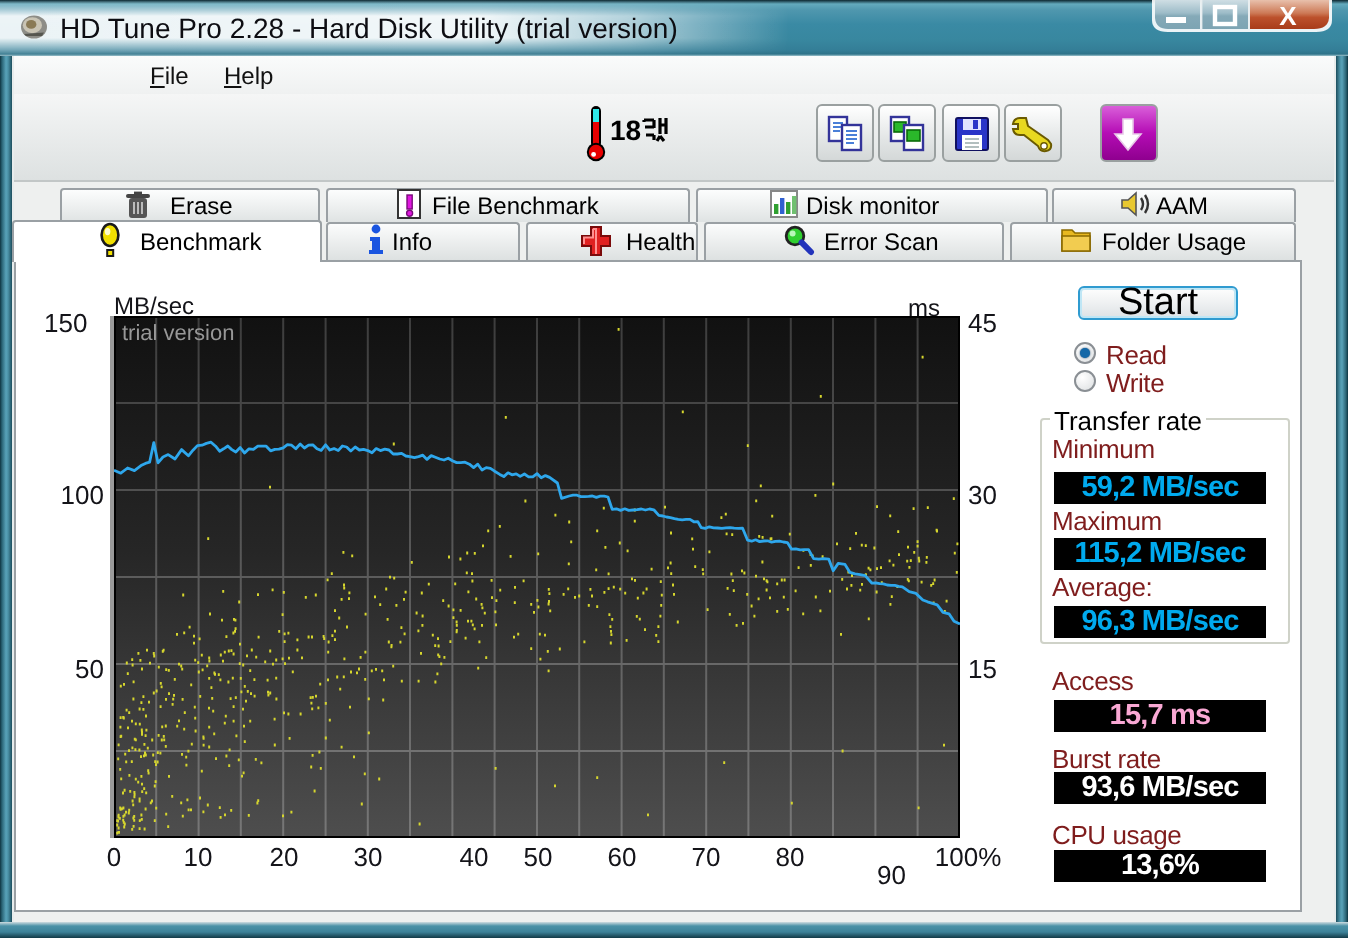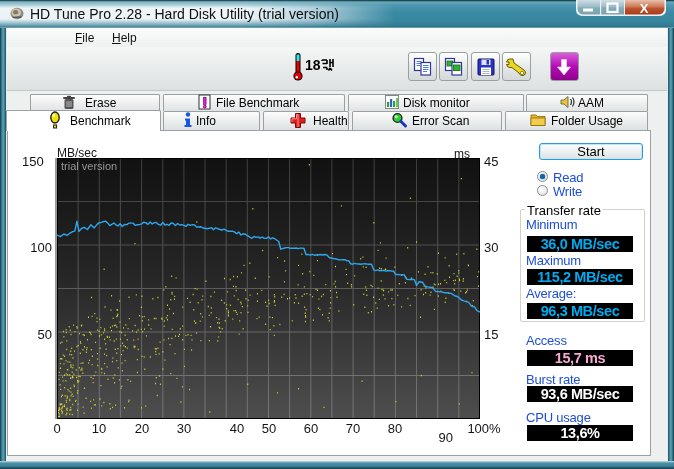--- a/index.html
+++ b/index.html
@@ -37,25 +37,25 @@
 .tab2{position:absolute;top:111px;height:19px;border:1px solid #9aa0a4;border-bottom:none;border-radius:2px 2px 0 0;background:linear-gradient(180deg,#fbfcfc,#e6e9e9 70%,#dde1e1);}
 .tabact{position:absolute;left:6px;top:110px;width:155px;height:21px;background:#fff;border:1px solid #9aa0a4;border-bottom:none;border-radius:2px 2px 0 0;z-index:5;}
 .tlbl{position:absolute;white-space:nowrap;font-size:12px;color:#000000;z-index:6;}
 
 
 #content{left:7px;top:130px;width:644px;height:326px;background:#fff;border:1px solid #9aa0a4;}
 
 .axl{position:absolute;font-size:13px;color:#141419;}
 .axs{position:absolute;font-size:12px;color:#141419;}
 
-#startbtn{left:539px;top:143px;width:104px;height:17px;border-radius:3px;
+#startbtn{left:539px;top:143px;width:80px;height:17px;border-radius:3px;
  background:linear-gradient(180deg,#fefefe,#f0f2f3 45%,#dde2e5);border:1px solid #2f9bd0;box-shadow:0 0 0 1px #bfe6f5 inset;
- font-size:13px;text-align:center;line-height:15px;color:#000;}
+ font-size:19px;text-align:center;line-height:15px;color:#000;}
 .radio{position:absolute;width:11px;height:11px;border-radius:50%;border:1px solid #8a8f94;background:radial-gradient(circle at 35% 30%,#ffffff,#dcdfe1);}
-.lbl{position:absolute;font-size:13px;color:#1d4ed8;white-space:nowrap;letter-spacing:-0.2px;}
+.lbl{position:absolute;font-size:13px;color:#7f1d1d;white-space:nowrap;letter-spacing:-0.2px;}
 #fieldset{left:520px;top:209px;width:125px;height:113px;border:1px solid #cfd2c8;border-radius:2px;}
 #fslegend{left:525px;top:203px;background:#fff;padding:0 2px;font-size:13px;color:#000;}
 .vbox{position:absolute;left:527px;width:106px;height:16px;background:#000;text-align:center;font-weight:bold;font-size:14.5px;line-height:16px;letter-spacing:-0.4px;}
 .cyan{color:#00aaee;}.yel{color:#f9a8d4;}.wht{color:#fff;}
 </style></head><body>
 
 <div class="abs" id="titlebar"></div>
 <div class="abs" id="tglow"></div>
 <div class="abs" id="bleft"></div>
 <div class="abs" id="bright"></div>
@@ -297,21 +297,21 @@
 
 <div class="abs" id="startbtn">Start</div>
 <div class="radio" style="left:537px;top:171px"></div>
 <div class="radio" style="left:537px;top:185px"></div>
 <div class="abs" style="left:540px;top:174px;width:5px;height:5px;border-radius:50%;background:#1468a8;box-shadow:0 0 1px #0a3a66"></div>
 <div class="lbl" style="left:553px;top:170px">Read</div>
 <div class="lbl" style="left:553px;top:184px">Write</div>
 <div class="abs" id="fieldset"></div>
 <div class="abs" id="fslegend">Transfer rate</div>
 <div class="lbl" style="left:526px;top:217px">Minimum</div>
-<div class="vbox cyan" style="top:236px">36,0 MB/sec</div>
+<div class="vbox cyan" style="top:236px">59,2 MB/sec</div>
 <div class="lbl" style="left:526px;top:253px">Maximum</div>
 <div class="vbox cyan" style="top:269px">115,2 MB/sec</div>
 <div class="lbl" style="left:526px;top:286px">Average:</div>
 <div class="vbox cyan" style="top:303px">96,3 MB/sec</div>
 <div class="lbl" style="left:526px;top:333px">Access</div>
 <div class="vbox yel" style="top:350px">15,7 ms</div>
 <div class="lbl" style="left:526px;top:372px">Burst rate</div>
 <div class="vbox wht" style="top:386px">93,6 MB/sec</div>
 <div class="lbl" style="left:526px;top:410px">CPU usage</div>
 <div class="vbox wht" style="top:425px">13,6%</div>

